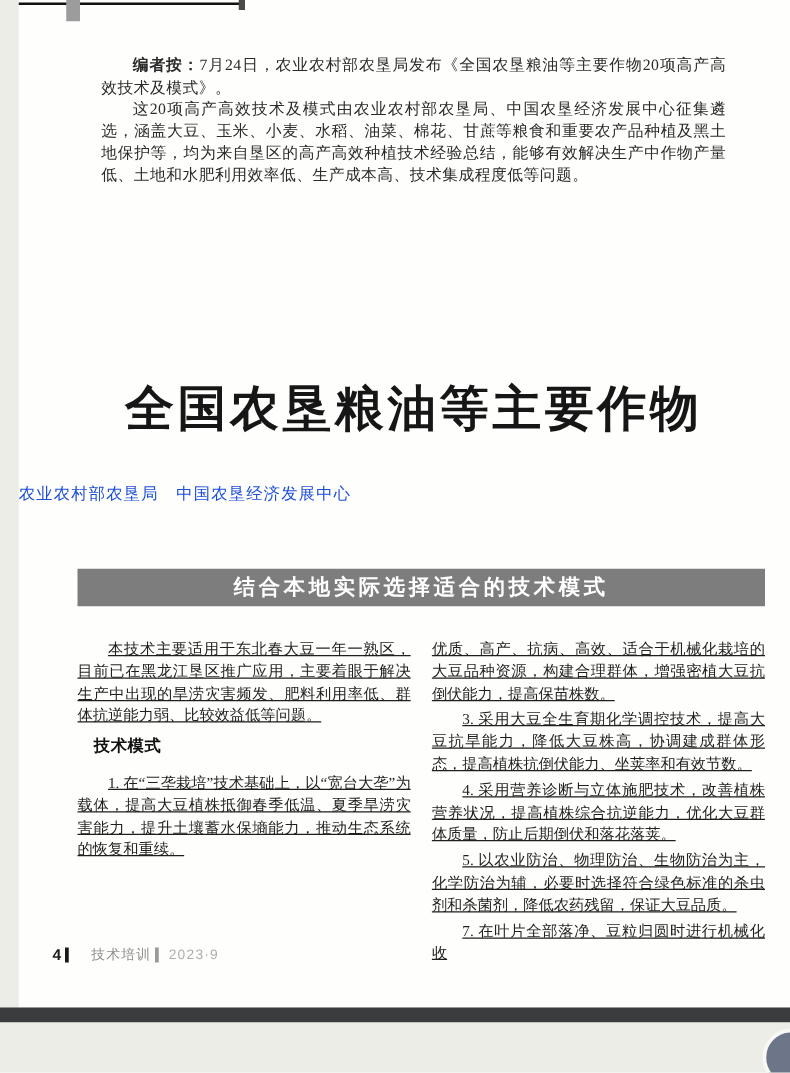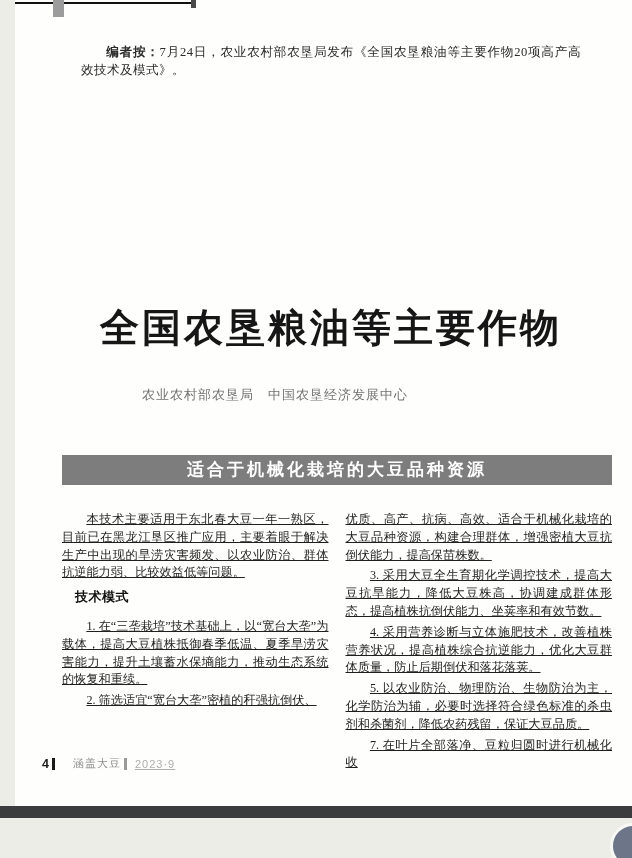--- a/index.html
+++ b/index.html
@@ -28,22 +28,22 @@
 
   
   .title{
     position:absolute;top:281px;left:0;width:632px;
     text-align:center;font-family:"Liberation Sans","DejaVu Sans",sans-serif;
     font-weight:700;font-size:39px;line-height:42px;color:#161616;letter-spacing:3px;
   }
   .title span{display:block;}
 
   .byline{
-    position:absolute;top:386px;left:0;width:520px;text-align:center;
-    font-size:13px;color:#737373;letter-spacing:1px;
+    position:absolute;top:386px;left:0;width:520px;text-align:left;
+    font-size:13px;color:#1d4ed8;letter-spacing:1px;
   }
 
   
   .section-bar{
     position:absolute;top:455px;left:47px;width:550px;height:30px;
     background:#7d7d7d;color:#fff;text-align:center;
     font-family:"Liberation Sans","DejaVu Sans",sans-serif;
     font-weight:700;font-size:17px;line-height:30px;letter-spacing:3px;
   }
 
@@ -68,73 +68,73 @@
   .footer{
     position:absolute;top:756px;left:27px;
     font-size:11px;color:#8f8f8f;display:flex;align-items:center;
     font-family:"Liberation Sans","DejaVu Sans",sans-serif;
   }
   .footer .pg{font-weight:700;font-size:12.5px;color:#1a1a1a;}
   .footer .vbar{display:inline-block;width:3px;height:12px;margin:0 4px 0 3px;}
   .footer .vbar.dark{background:#1a1a1a;margin-right:18px;}
   .footer .vbar.gray{background:#9a9a9a;margin-right:8px;}
   .footer .mag{color:#8f8f8f;letter-spacing:1px;}
-  .footer .issue{color:#aeaeae;letter-spacing:1px;text-decoration:underline;}
+  .footer .issue{color:#aeaeae;letter-spacing:1px;}
 
   
   .bottom-dark-bar{position:absolute;top:806px;left:0;width:632px;height:12px;background:#3a3c3e;}
   .bottom-strip{position:absolute;top:818px;left:0;width:632px;height:40px;background:#ecede7;}
   .fab{
     position:absolute;top:823px;left:610px;width:46px;height:46px;border-radius:50%;
     background:#6d7688;border:3px solid #f8f8f4;box-sizing:border-box;
   }
 </style>
 </head>
 <body>
 
 <div class="page">
 
   <div class="top-rule"></div>
   <div class="rule-end-marker"></div>
   <div class="bookmark-tab"></div>
 
   <div class="editor-note">
     <p><span class="label">编者按：</span><span>7月24日，农业农村部农垦局发布《全国农垦粮油等主要作物20项高产高效技术及模式》。</span></p>
+    <p>这20项高产高效技术及模式由农业农村部农垦局、中国农垦经济发展中心征集遴选，涵盖大豆、玉米、小麦、水稻、油菜、棉花、甘蔗等粮食和重要农产品种植及黑土地保护等，均为来自垦区的高产高效种植技术经验总结，能够有效解决生产中作物产量低、土地和水肥利用效率低、生产成本高、技术集成程度低等问题。</p>
   </div>
 
   <h1 class="title">
     <span>全国农垦粮油等主要作物</span>
   </h1>
 
   <div class="byline">农业农村部农垦局　中国农垦经济发展中心</div>
 
   <div class="section-bar">
-    <span>适合于机械化栽培的大豆品种资源</span>
+    <span>结合本地实际选择适合的技术模式</span>
   </div>
 
   <div class="columns">
     <div class="col">
-      <p class="indent">本技术主要适用于东北春大豆一年一熟区，目前已在黑龙江垦区推广应用，主要着眼于解决生产中出现的旱涝灾害频发、以农业防治、群体抗逆能力弱、比较效益低等问题。</p>
+      <p class="indent">本技术主要适用于东北春大豆一年一熟区，目前已在黑龙江垦区推广应用，主要着眼于解决生产中出现的旱涝灾害频发、肥料利用率低、群体抗逆能力弱、比较效益低等问题。</p>
       <h3 class="second">技术模式</h3>
       <p class="indent">1. 在“三垄栽培”技术基础上，以“宽台大垄”为载体，提高大豆植株抵御春季低温、夏季旱涝灾害能力，提升土壤蓄水保墒能力，推动生态系统的恢复和重续。</p>
-      <p class="indent">2. 筛选适宜“宽台大垄”密植的秆强抗倒伏、</p>
     </div>
     <div class="col">
       <p class="noindent">优质、高产、抗病、高效、适合于机械化栽培的大豆品种资源，构建合理群体，增强密植大豆抗倒伏能力，提高保苗株数。</p>
       <p class="indent">3. 采用大豆全生育期化学调控技术，提高大豆抗旱能力，降低大豆株高，协调建成群体形态，提高植株抗倒伏能力、坐荚率和有效节数。</p>
       <p class="indent">4. 采用营养诊断与立体施肥技术，改善植株营养状况，提高植株综合抗逆能力，优化大豆群体质量，防止后期倒伏和落花落荚。</p>
       <p class="indent">5. 以农业防治、物理防治、生物防治为主，化学防治为辅，必要时选择符合绿色标准的杀虫剂和杀菌剂，降低农药残留，保证大豆品质。</p>
       <p class="indent">7. 在叶片全部落净、豆粒归圆时进行机械化收</p>
     </div>
   </div>
 
   <div class="footer">
     <span class="pg">4</span>
     <span class="vbar dark"></span>
-    <span class="mag">涵盖大豆</span>
+    <span class="mag">技术培训</span>
     <span class="vbar gray"></span>
     <span class="issue">2023·9</span>
   </div>
 
 </div>
 
 <div class="bottom-dark-bar"></div>
 <div class="bottom-strip"></div>
 <div class="fab"></div>
 

